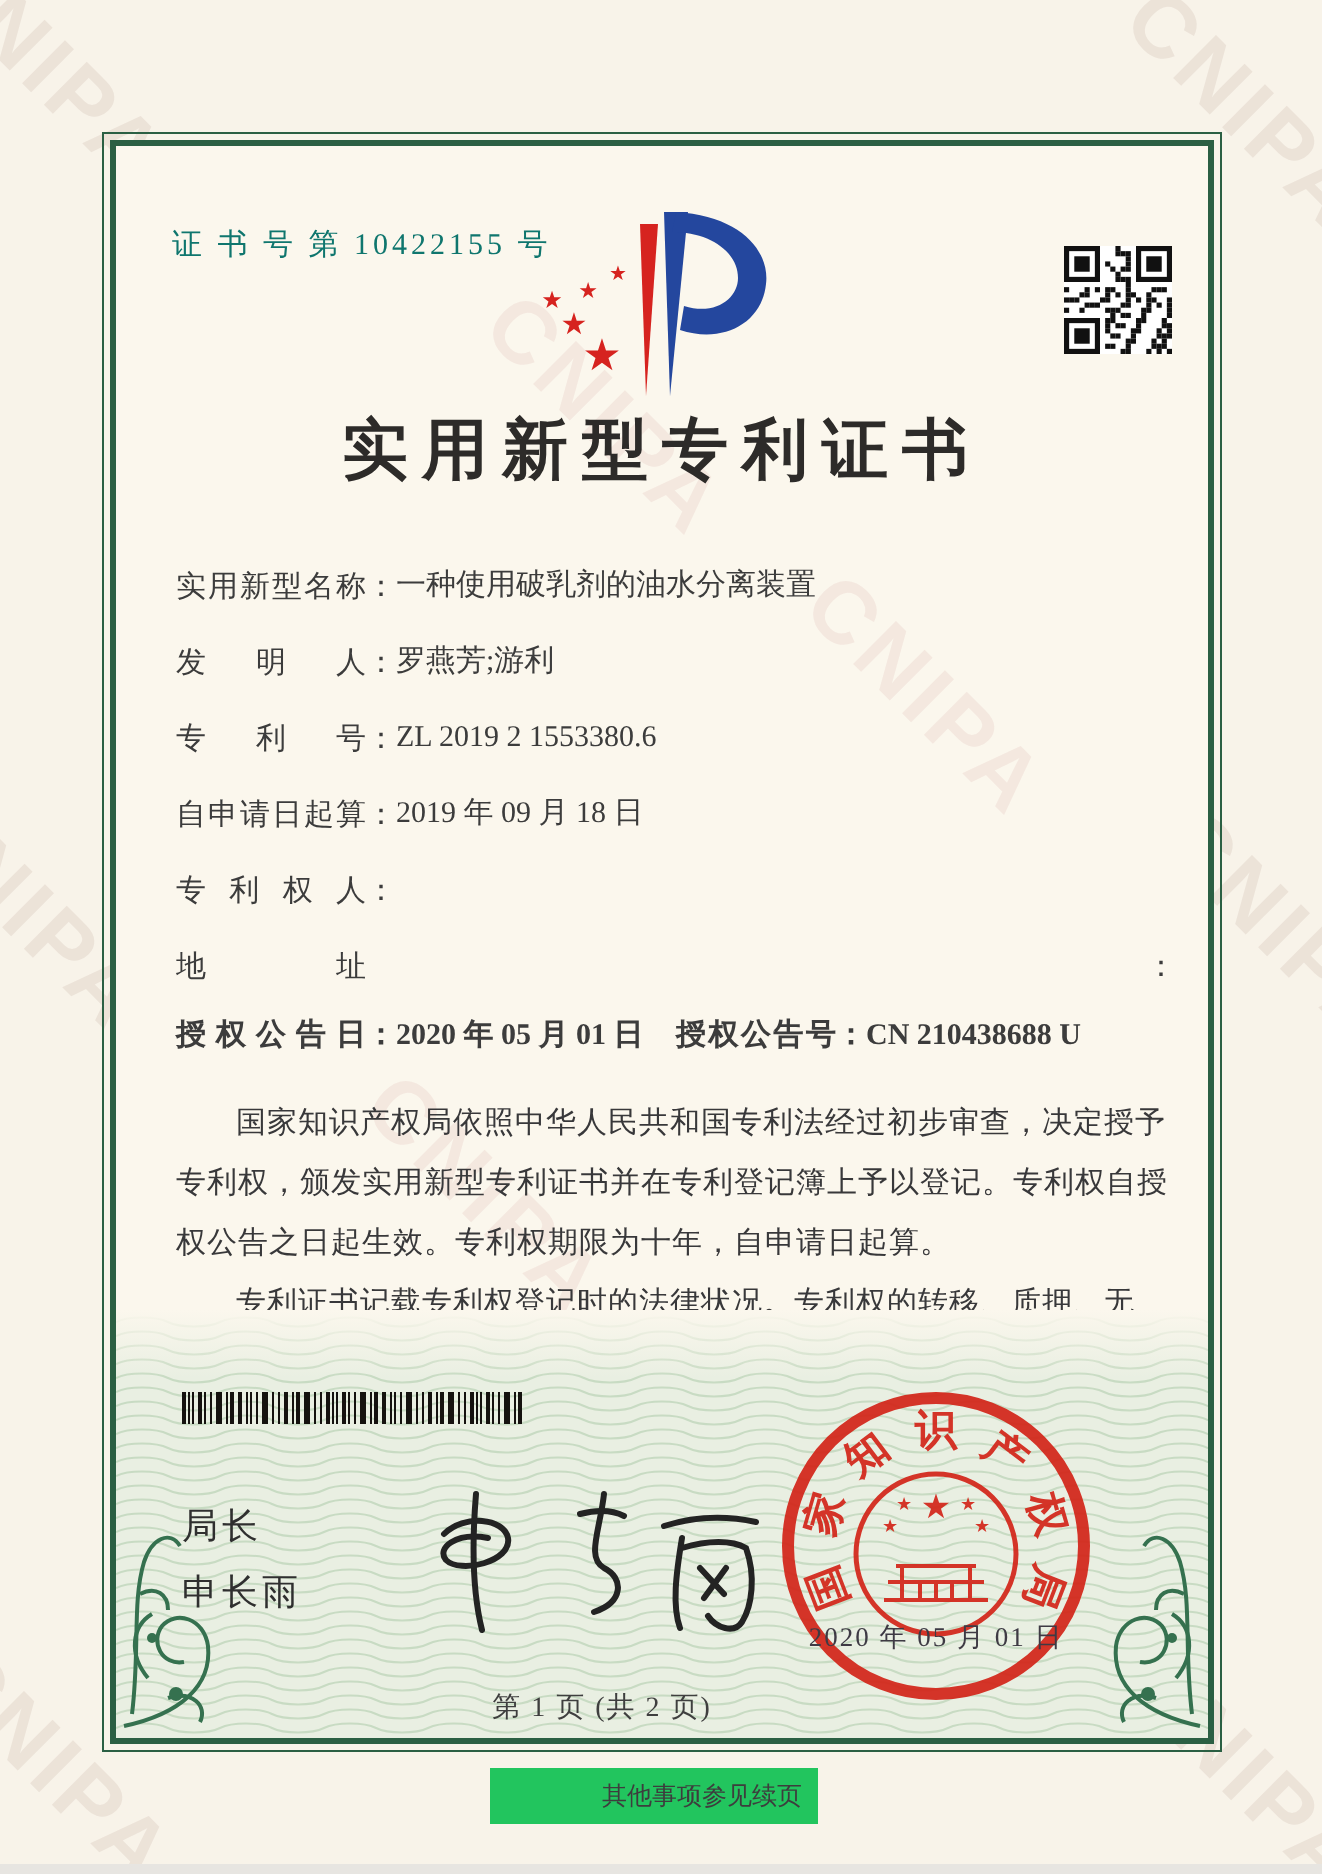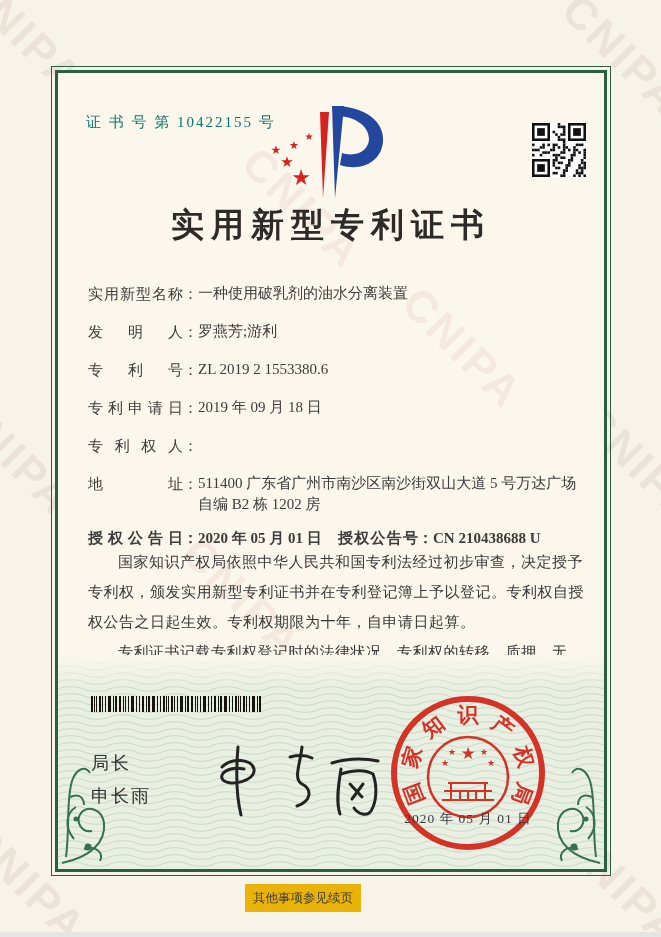--- a/index.html
+++ b/index.html
@@ -72,21 +72,21 @@
   .page-info{position:absolute;left:0;width:100%;bottom:6px;text-align:center;
     font-size:14px;color:#3f3f3f;letter-spacing:1px;transform:translateX(-30px);}
   
   .seal{position:absolute;left:330px;top:620px;width:160px;height:160px;z-index:3;}
   .seal svg{position:absolute;inset:0;opacity:0.93;}
   .seal-date{position:absolute;left:0;top:117px;width:100%;text-align:center;
     font-size:13.5px;color:#3e3a44;letter-spacing:1px;z-index:4;}
   
   .foot-note{
     position:absolute;left:245px;top:884px;width:116px;height:28px;z-index:2;
-    background:#eab308;text-align:center;line-height:28px;font-size:12.5px;color:#3d3d3d;
+    background:#22c55e;text-align:center;line-height:28px;font-size:12.5px;color:#3d3d3d;padding-left:48px;
   }
   .page-edge{position:absolute;left:0;bottom:0;width:100%;height:5px;background:#e7e5e1;z-index:0;}
 </style>
 </head>
 <body>
 
 <div class="wm wm1">CNIPA</div>
 <div class="wm wm2">CNIPA</div>
 <div class="wm wm3">CNIPA</div>
 <div class="wm wm4">CNIPA</div>
@@ -238,32 +238,31 @@
         <span class="lbl">发明人</span>
           <span class="colon">：</span>
           <span class="val">罗燕芳;游利</span>
       </div>
       <div class="frow">
         <span class="lbl">专利号</span>
           <span class="colon">：</span>
           <span class="val">ZL 2019 2 1553380.6</span>
       </div>
       <div class="frow">
-        <span class="lbl">专利申请日</span>
+        <span class="lbl">自申请日起算</span>
           <span class="colon">：</span>
           <span class="val">2019 年 09 月 18 日</span>
       </div>
       <div class="frow">
         <span class="lbl">专利权人</span>
           <span class="colon">：</span>
       </div>
       <div class="frow" style="margin-bottom:12px;justify-content:space-between;">
         <span class="lbl">地址</span>
           <span class="colon">：</span>
-          <span class="val">511400 广东省广州市南沙区南沙街双山大道 5 号万达广场自编 B2 栋 1202 房</span>
       </div>
       <div class="frow grant-row">
         <span class="lbl">授权公告日</span>
           <span class="colon">：</span>
           <span>2020 年 05 月 01 日</span>
         <span class="pair2">
           <span class="lbl">授权公告号</span>
             <span class="colon">：</span>
             <span>CN 210438688 U</span>
         </span>
@@ -347,20 +346,21 @@
           <path d="M4 156 C32 150 48 136 46 116 C44 102 30 98 23 106 C17 114 23 126 34 124"></path>
           <path d="M8 150 C12 118 8 94 14 74 C18 62 27 58 32 66"></path>
           <path d="M16 132 C6 120 8 106 18 100"></path>
           <path d="M26 142 C38 138 46 146 42 154"></path>
           <path d="M12 90 C20 86 26 90 26 98"></path>
         </g>
         <circle cx="30" cy="140" r="3.5" fill="#35714f"></circle>
         <circle cx="18" cy="112" r="2.5" fill="#35714f"></circle>
       </svg>
 
+      <div class="page-info">第 1 页 (共 2 页)</div>
     </div>
 
     <div class="seal">
       <svg viewBox="0 0 160 160">
         <circle cx="80" cy="80" r="74" fill="none" stroke="#d3261a" stroke-width="6"></circle>
         <g id="seal-chars" font-size="21" font-weight="bold" fill="#d3261a" font-family="'Liberation Serif','DejaVu Serif',serif">
             <text x="80" y="29" text-anchor="middle" transform="rotate(-111 80 80)">国</text>
             <text x="80" y="29" text-anchor="middle" transform="rotate(-74 80 80)">家</text>
             <text x="80" y="29" text-anchor="middle" transform="rotate(-37 80 80)">知</text>
             <text x="80" y="29" text-anchor="middle" transform="rotate(0 80 80)">识</text>

